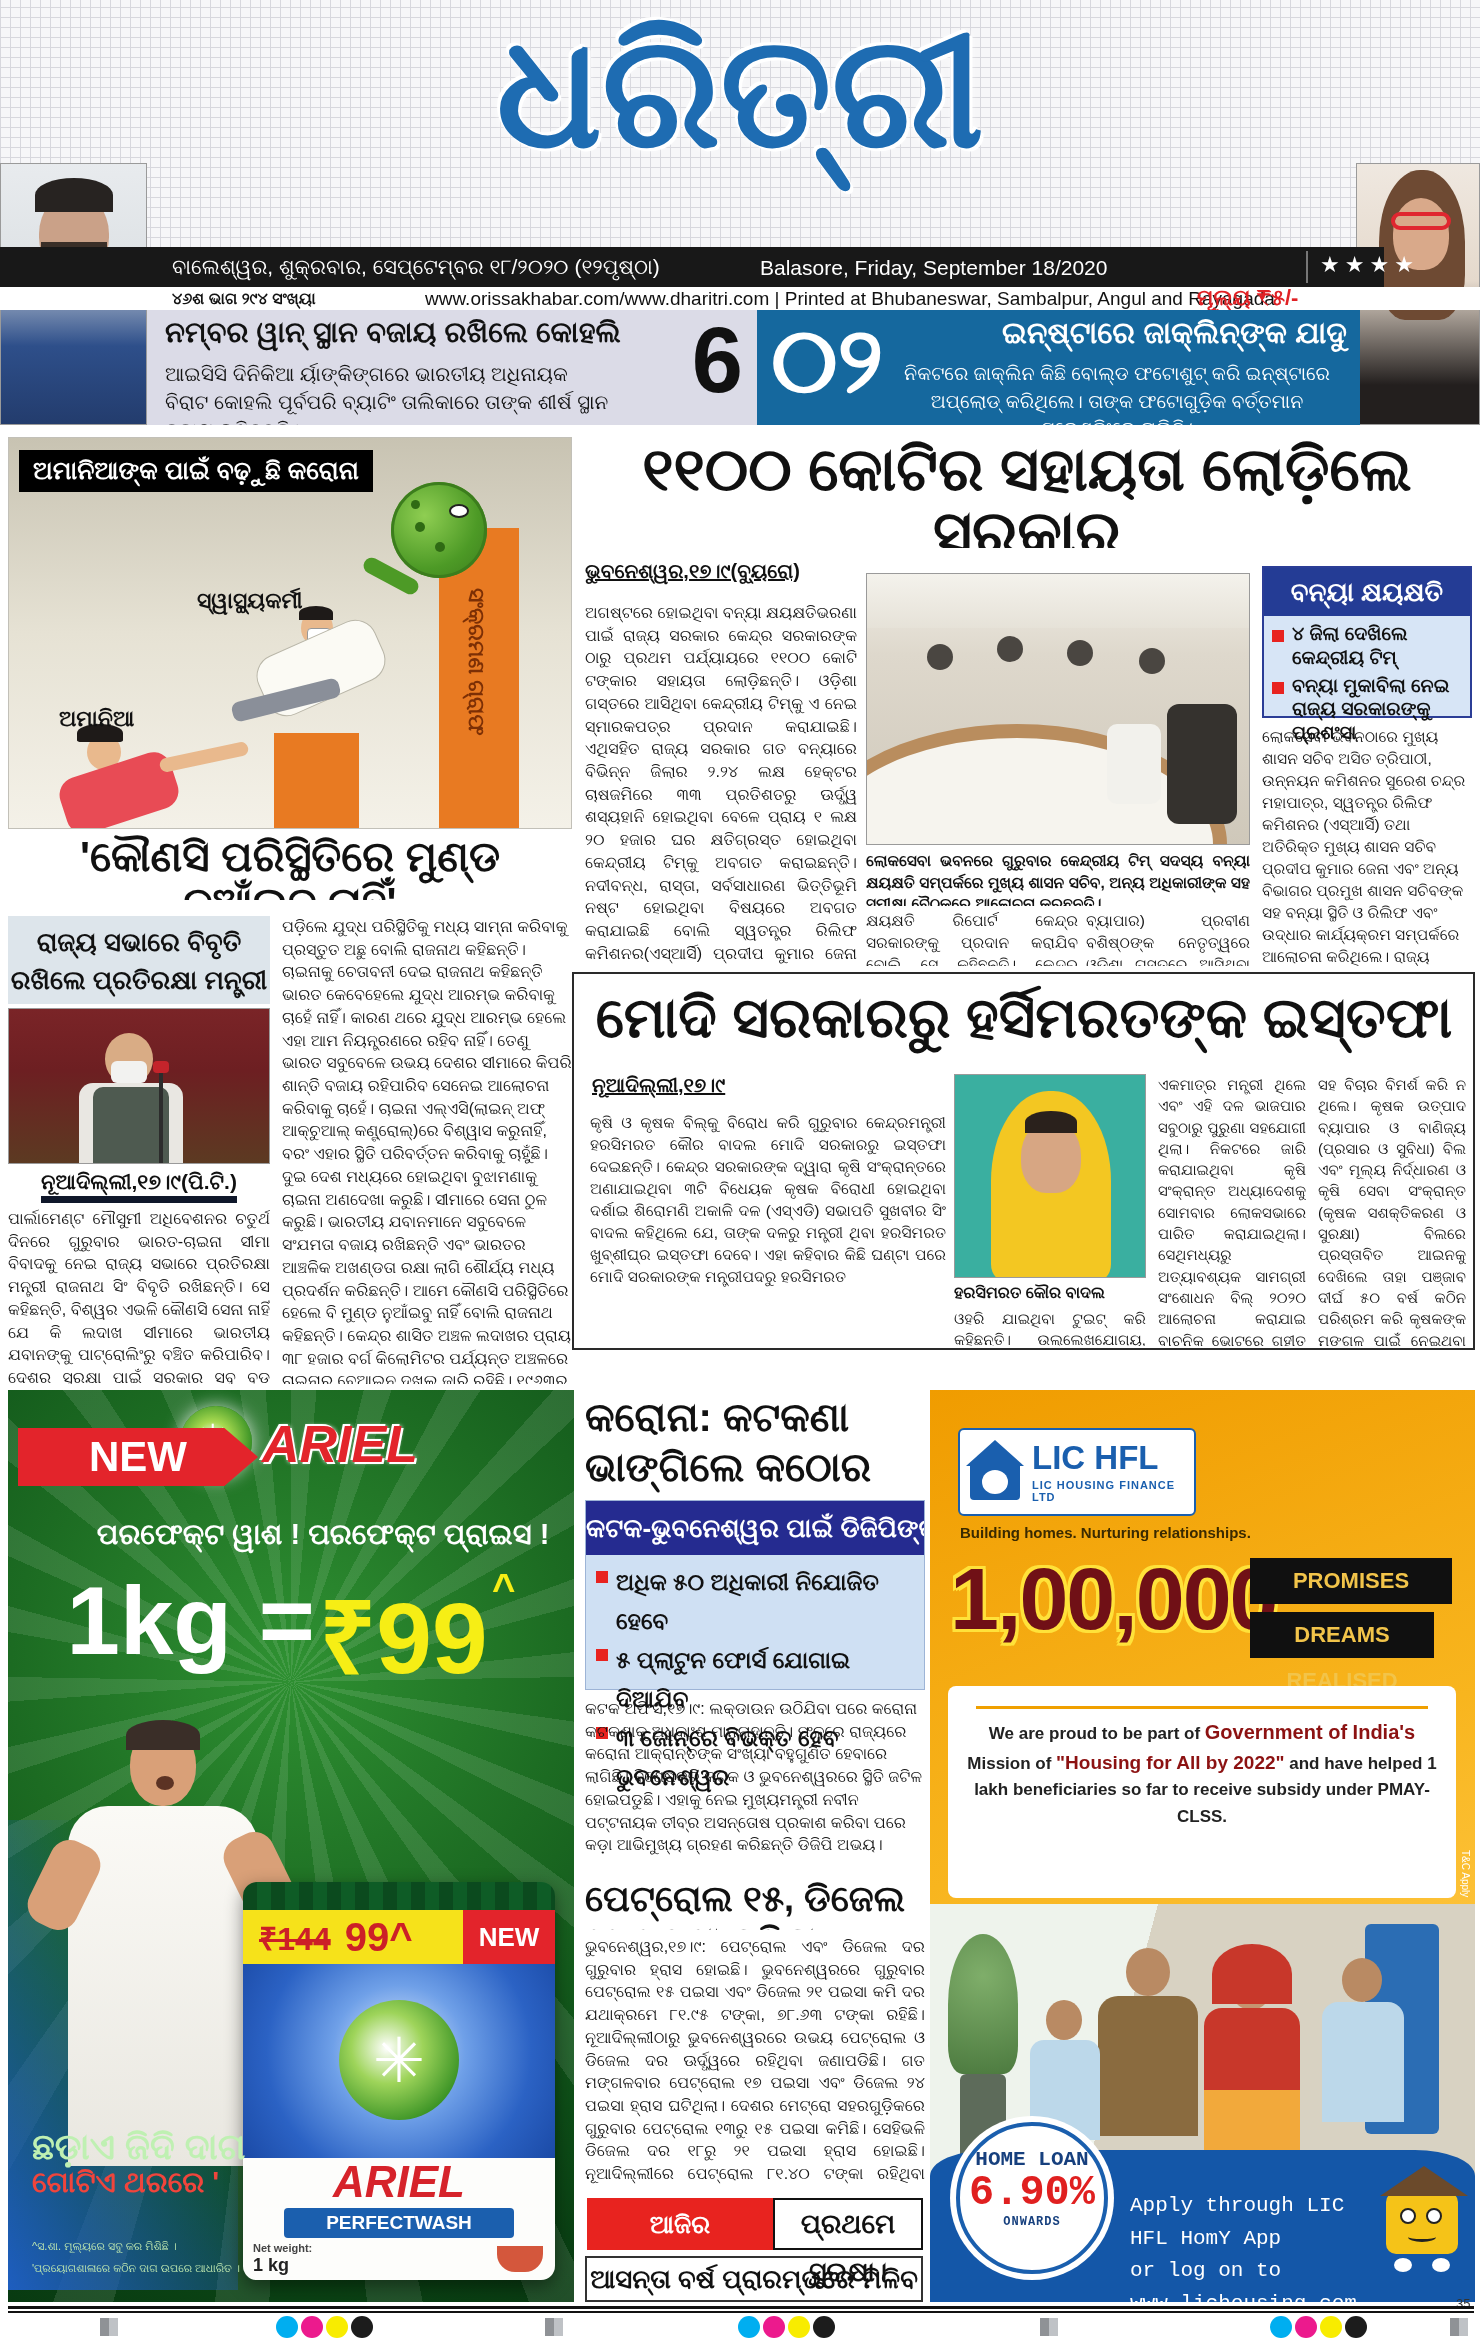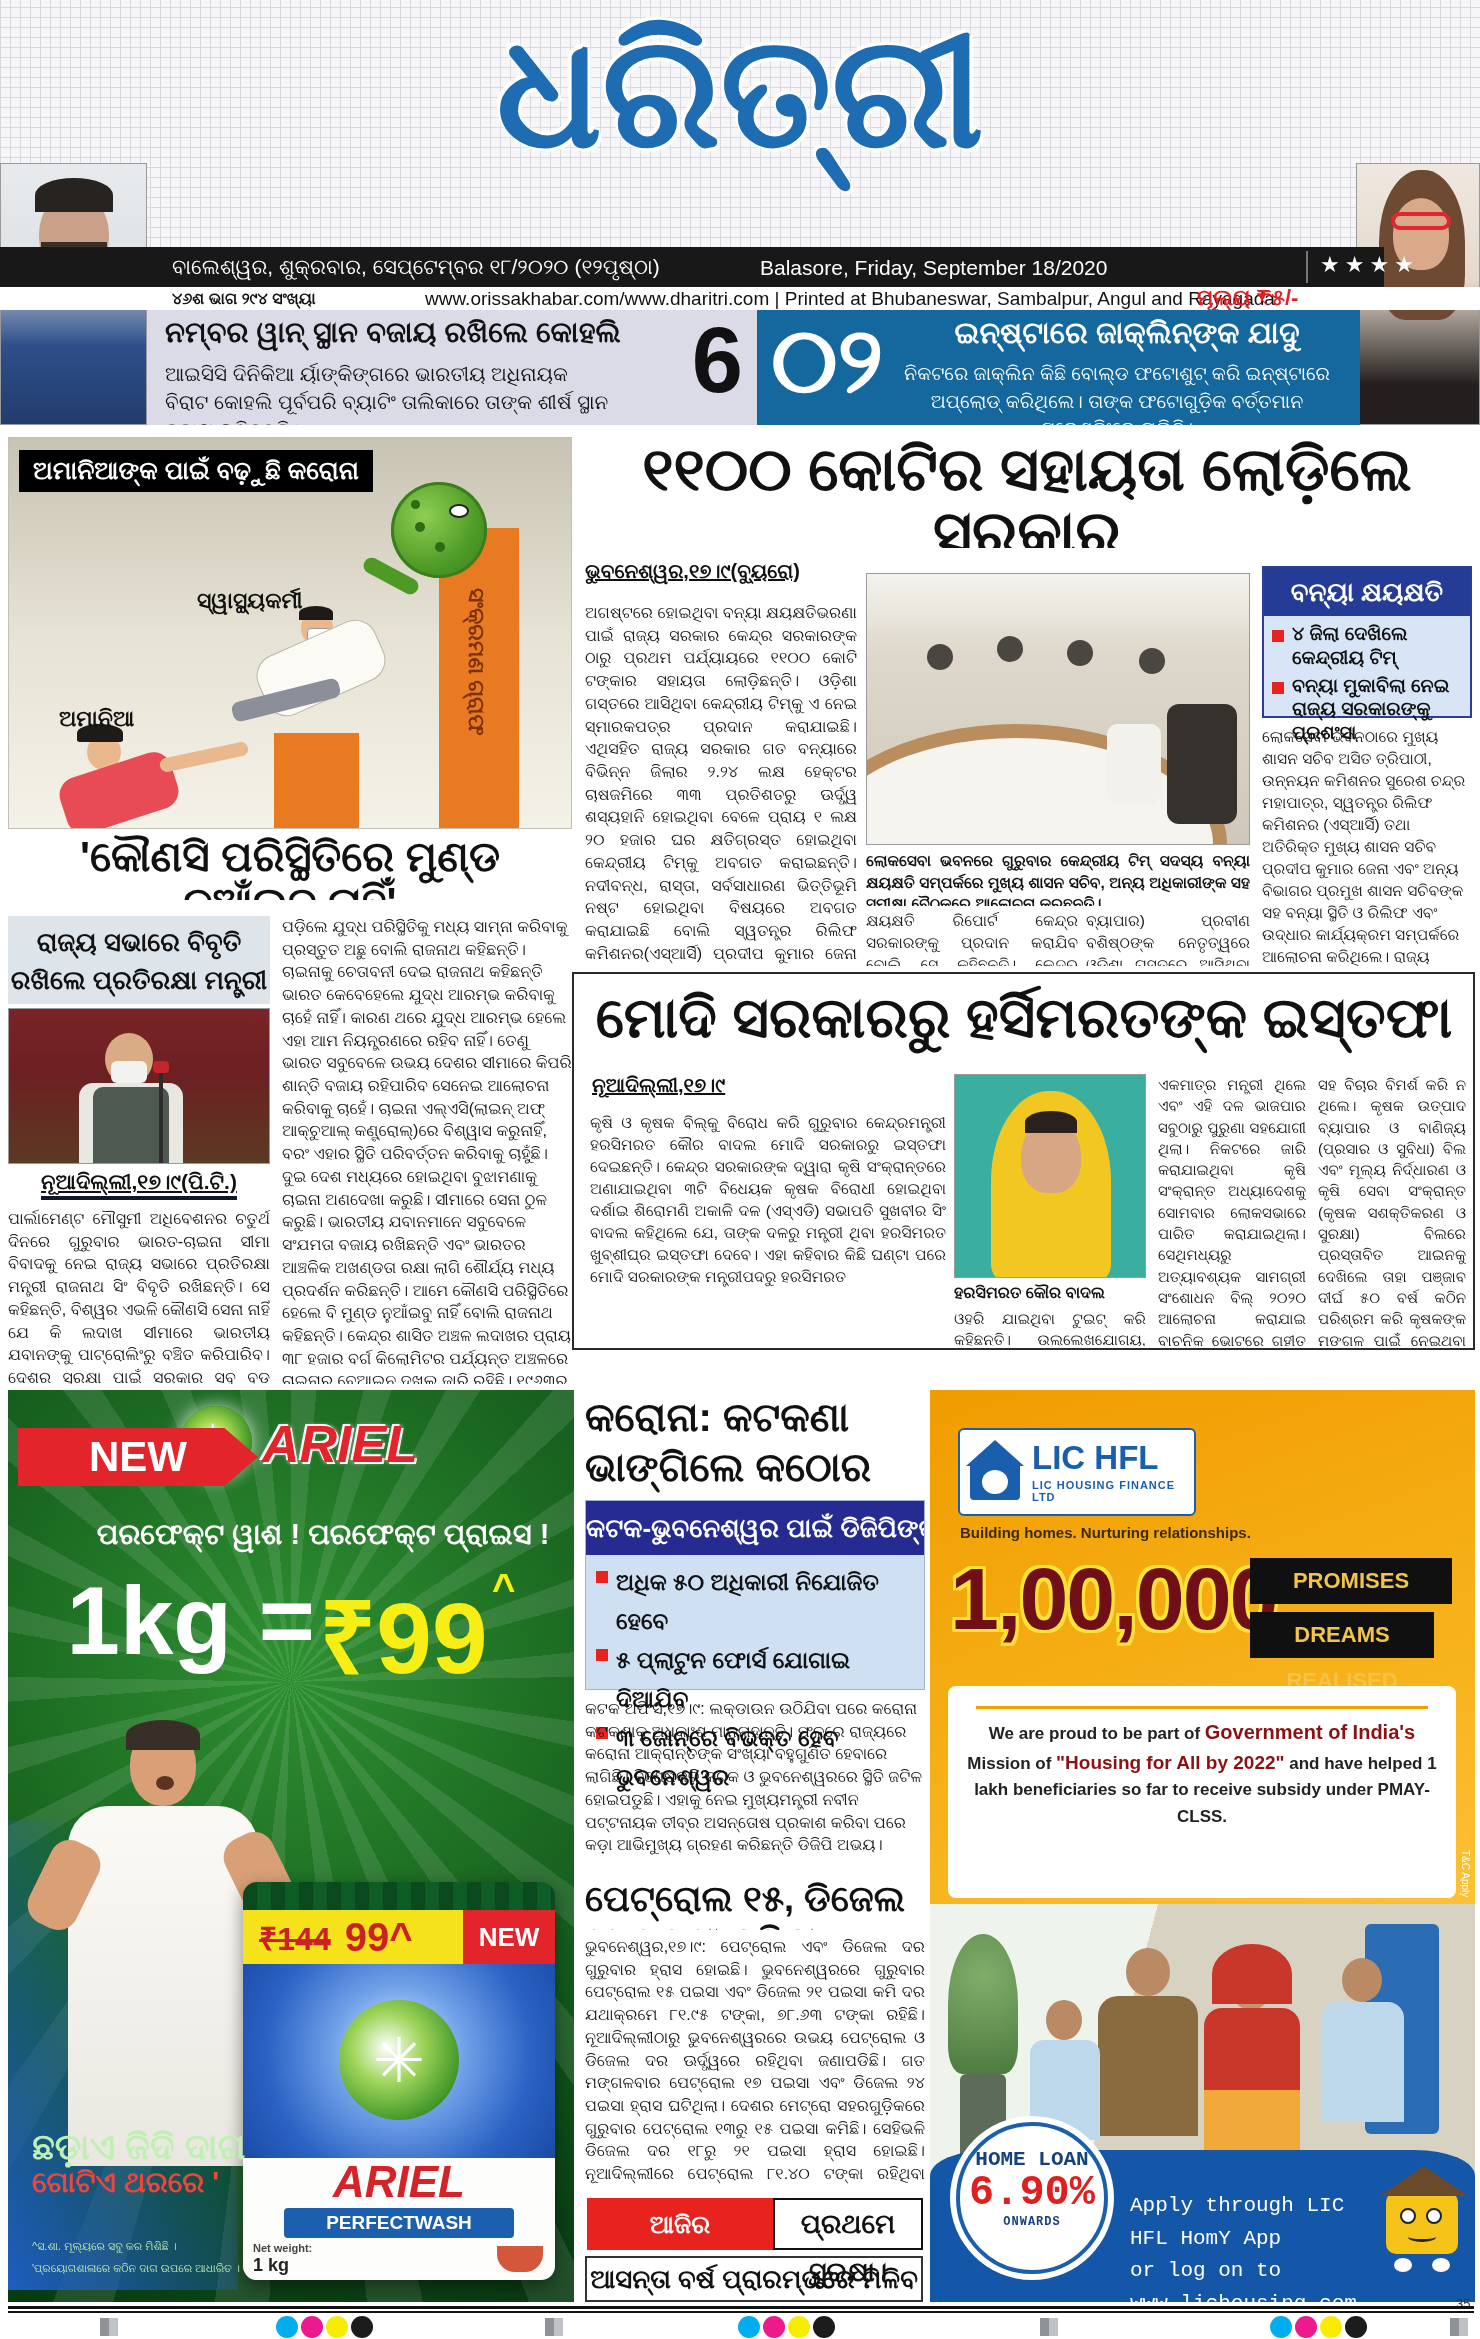--- a/index.html
+++ b/index.html
@@ -70,21 +70,21 @@
     <span class="abs b" style="left:1197px;top:-2px;font-size:22px;color:#e02125;">ମୂଲ୍ୟ ₹୫/-</span>
   </div>
 
   <div class="abs clip" style="left:147px;top:310px;width:610px;height:115px;background:#dbdbe7;">
     <div class="abs b" style="left:18px;top:6px;width:470px;font-size:29px;">ନମ୍ବର ୱାନ୍ ସ୍ଥାନ ବଜାୟ ରଖିଲେ କୋହଲି</div>
     <div class="abs" style="left:18px;top:50px;width:450px;font-size:20px;line-height:1.4;">ଆଇସିସି ଦିନିକିଆ ର୍ୟାଙ୍କିଙ୍ଗରେ ଭାରତୀୟ ଅଧିନାୟକ ବିରାଟ କୋହଲି ପୂର୍ବପରି ବ୍ୟାଟିଂ ତାଲିକାରେ ତାଙ୍କ ଶୀର୍ଷ ସ୍ଥାନ ବଜାୟ ରଖିଛନ୍ତି।</div>
     <div class="abs b" style="right:14px;top:2px;font-size:92px;line-height:1.05;">6</div>
   </div>
   <div class="abs clip" style="left:757px;top:310px;width:603px;height:115px;background:#15689e;color:#fff;">
     <div class="abs b" style="left:14px;top:2px;font-size:92px;line-height:1.05;">୦୨</div>
-    <div class="abs b ctr" style="left:150px;top:6px;width:440px;font-size:30px;">ଇନ୍ଷ୍ଟାରେ ଜାକ୍ଲିନ୍ଙ୍କ ଯାଦୁ</div>
+    <div class="abs b ctr" style="left:150px;top:6px;width:440px;font-size:30px;text-align:right;">ଇନ୍ଷ୍ଟାରେ ଜାକ୍ଲିନ୍ଙ୍କ ଯାଦୁ</div>
     <div class="abs ctr" style="left:132px;top:50px;width:456px;font-size:19px;line-height:1.45;">ନିକଟରେ ଜାକ୍ଲିନ କିଛି ବୋଲ୍ଡ ଫଟୋଶୁଟ୍ କରି ଇନ୍ଷ୍ଟାରେ ଅପ୍ଲୋଡ୍ କରିଥିଲେ। ତାଙ୍କ ଫଟୋଗୁଡ଼ିକ ବର୍ତ୍ତମାନ ଟ୍ରେଣ୍ଡିଂରେ ଚାଲିଛି।</div>
   </div>
 
   <div class="abs clip" style="left:8px;top:437px;width:564px;height:392px;background:linear-gradient(180deg,#c8c3b2 0%,#e6e2d4 50%,#f4f1e8 100%);border:1px solid #c2c0b8;">
     <div class="abs" style="left:10px;top:12px;background:#000;color:#fff;padding:6px 14px;font-size:25px;font-weight:bold;">ଅମାନିଆଙ୍କ ପାଇଁ ବଢ଼ୁଛି କରୋନା</div>
 
     <div class="abs" style="left:265px;bottom:0;width:85px;height:95px;background:#e87a22;"></div>
     <div class="abs" style="right:52px;bottom:0;width:80px;height:300px;background:#e87a22;">
       <span class="vtext b" style="position:absolute;left:24px;top:60px;font-size:22px;color:#7c2f05;">ସଂକ୍ରମଣ ଗ୍ରାଫ</span>
     </div>
@@ -156,21 +156,21 @@
   </div>
   <div class="abs photo-frame clip" style="left:8px;top:1008px;width:262px;height:156px;background:linear-gradient(180deg,#7a2427 0%,#6d1f22 40%,#5c3a22 100%);">
     <div class="abs" style="left:96px;top:24px;width:48px;height:52px;background:#d9ac85;border-radius:50%;"></div>
     <div class="abs" style="left:102px;top:52px;width:36px;height:22px;background:#f2f2f0;border-radius:6px;"></div>
     <div class="abs" style="left:70px;top:74px;width:104px;height:82px;background:#e9e7e2;border-radius:14px 14px 0 0;"></div>
     <div class="abs" style="left:84px;top:78px;width:76px;height:78px;background:#4e5a50;border-radius:10px 10px 0 0;"></div>
     <div class="abs" style="left:150px;top:60px;width:4px;height:96px;background:#2c2c2c;"></div>
     <div class="abs" style="left:144px;top:52px;width:16px;height:12px;background:#c4242b;border-radius:4px;"></div>
   </div>
   <div class="abs ctr b" style="left:8px;top:1170px;width:262px;font-size:21px;">
-    <span style="border-bottom:4px solid #0f172a;padding-bottom:3px;text-decoration:underline;">ନୂଆଦିଲ୍ଲୀ,୧୭।୯(ପି.ଟି.)</span>
+    <span style="border-bottom:7px solid #0f172a;padding-bottom:3px;">ନୂଆଦିଲ୍ଲୀ,୧୭।୯(ପି.ଟି.)</span>
   </div>
   <div class="abs just clip body-txt" style="left:8px;top:1208px;width:262px;height:176px;">ପାର୍ଲାମେଣ୍ଟ ମୌସୁମୀ ଅଧିବେଶନର ଚତୁର୍ଥ ଦିନରେ ଗୁରୁବାର ଭାରତ-ଚାଇନା ସୀମା ବିବାଦକୁ ନେଇ ରାଜ୍ୟ ସଭାରେ ପ୍ରତିରକ୍ଷା ମନ୍ତ୍ରୀ ରାଜନାଥ ସିଂ ବିବୃତି ରଖିଛନ୍ତି। ସେ କହିଛନ୍ତି, ବିଶ୍ୱର ଏଭଳି କୌଣସି ସେନା ନାହିଁ ଯେ କି ଲଦାଖ ସୀମାରେ ଭାରତୀୟ ଯବାନଙ୍କୁ ପାଟ୍ରୋଲିଂରୁ ବଞ୍ଚିତ କରିପାରିବ। ଦେଶର ସୁରକ୍ଷା ପାଇଁ ସରକାର ସବୁ ବଡ଼ ପଦକ୍ଷେପ ନେବାକୁ ପ୍ରସ୍ତୁତ ଅଛନ୍ତି। ଏପରି କି ଆବଶ୍ୟକ</div>
   <div class="abs clip" style="left:282px;top:916px;width:290px;height:468px;">
     <span class="just body-txt" style="display:inline;">ପଡ଼ିଲେ ଯୁଦ୍ଧ ପରିସ୍ଥିତିକୁ ମଧ୍ୟ ସାମ୍ନା କରିବାକୁ ପ୍ରସ୍ତୁତ ଅଛୁ ବୋଲି ରାଜନାଥ କହିଛନ୍ତି। ଚାଇନାକୁ ଚେତାବନୀ ଦେଇ ରାଜନାଥ କହିଛନ୍ତି ଭାରତ କେବେହେଲେ ଯୁଦ୍ଧ ଆରମ୍ଭ କରିବାକୁ ଚାହେଁ ନାହିଁ। କାରଣ ଥରେ ଯୁଦ୍ଧ ଆରମ୍ଭ ହେଲେ ଏହା ଆମ ନିୟନ୍ତ୍ରଣରେ ରହିବ ନାହିଁ। ତେଣୁ ଭାରତ ସବୁବେଳେ ଉଭୟ ଦେଶର ସୀମାରେ କିପରି ଶାନ୍ତି ବଜାୟ ରହିପାରିବ ସେନେଇ ଆଲୋଚନା କରିବାକୁ ଚାହେଁ। ଚାଇନା ଏଲ୍ଏସି(ଲାଇନ୍ ଅଫ୍ ଆକ୍ଚୁଆଲ୍ କଣ୍ଟ୍ରୋଲ୍)ରେ ବିଶ୍ୱାସ କରୁନାହିଁ, ବରଂ ଏହାର ସ୍ଥିତି ପରିବର୍ତ୍ତନ କରିବାକୁ ଚାହୁଁଛି। ଦୁଇ ଦେଶ ମଧ୍ୟରେ ହୋଇଥିବା ବୁଝାମଣାକୁ ଚାଇନା ଅଣଦେଖା କରୁଛି। ସୀମାରେ ସେନା ଠୁଳ କରୁଛି। ଭାରତୀୟ ଯବାନମାନେ ସବୁବେଳେ ସଂଯମତା ବଜାୟ ରଖିଛନ୍ତି ଏବଂ ଭାରତର ଆଞ୍ଚଳିକ ଅଖଣ୍ଡତା ରକ୍ଷା ଲାଗି ଶୌର୍ଯ୍ୟ ମଧ୍ୟ ପ୍ରଦର୍ଶନ କରିଛନ୍ତି। ଆମେ କୌଣସି ପରିସ୍ଥିତିରେ ହେଲେ ବି ମୁଣ୍ଡ ନୁଆଁଇବୁ ନାହିଁ ବୋଲି ରାଜନାଥ କହିଛନ୍ତି। କେନ୍ଦ୍ର ଶାସିତ ଅଞ୍ଚଳ ଲଦାଖର ପ୍ରାୟ ୩୮ ହଜାର ବର୍ଗ କିଲୋମିଟର ପର୍ଯ୍ୟନ୍ତ ଅଞ୍ଚଳରେ ଚାଇନାର ବେଆଇନ ଦଖଲ ଜାରି ରହିଛି। ୧୯୬୩ର ତଥା</span>
     
   </div>
 
   <div class="abs" style="left:572px;top:972px;width:903px;height:378px;border:2px solid #2a2a2a;background:#fff;">
     <div class="abs b ctr clip" style="left:8px;top:10px;width:884px;height:84px;font-size:56px;line-height:1.2;">ମୋଦି ସରକାରରୁ ହର୍ସିମରତଙ୍କ ଇସ୍ତଫା</div>
     <div class="abs b" style="left:18px;top:100px;font-size:20px;text-decoration:underline;">ନୂଆଦିଲ୍ଲୀ,୧୭।୯</div>

